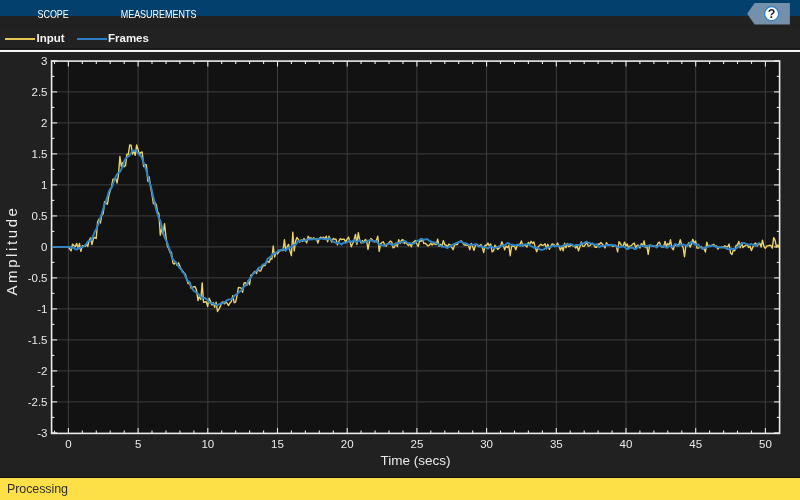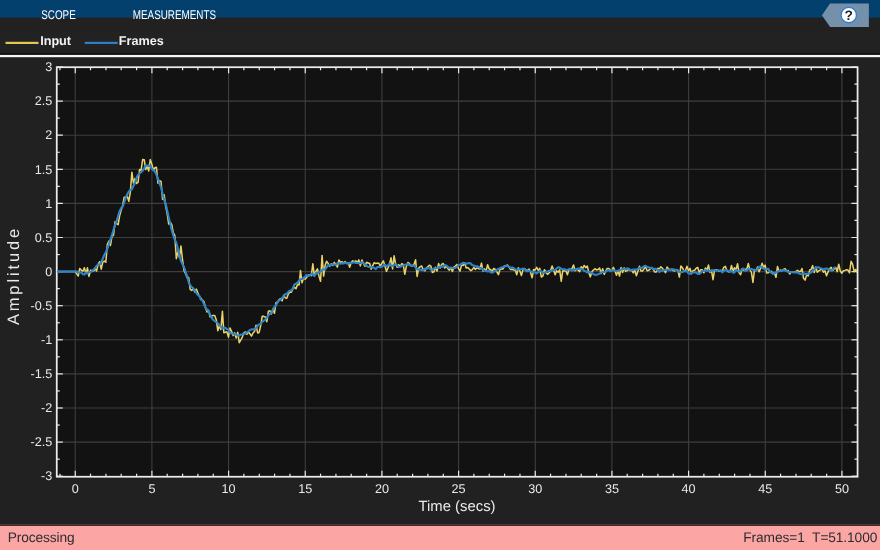--- a/index.html
+++ b/index.html
@@ -2,21 +2,21 @@
 <html><head><meta charset="utf-8"><style>
 html,body{margin:0;padding:0;background:#212121;width:800px;height:500px;overflow:hidden;
 font-family:"Liberation Sans",sans-serif;-webkit-font-smoothing:antialiased;}
 svg text,#toolbar .tab,.lgt,#status span{filter:grayscale(1);}
 #toolbar{position:absolute;left:0;top:0;width:800px;height:16px;background:linear-gradient(#03406e 0 26.3px,#0a3354 26.3px 28px);}
 #toolbar .tab{position:absolute;top:0;height:28px;line-height:29px;color:#ffffff;font-size:11.5px;display:inline-block;transform:scaleX(0.78);}
 #legend{position:absolute;left:0;top:28px;width:800px;height:21.4px;background:#222222;}
 #sepdark{position:absolute;left:0;top:48.4px;width:800px;height:1px;background:#161616;}
 #sep{position:absolute;left:0;top:49.5px;width:800px;height:2.2px;background:#f5f5f5;}
 #plot{position:absolute;left:0;top:51.5px;}
-#status{position:absolute;left:0;top:476.6px;width:800px;height:23.4px;background:#fca5a5;border-top:1.6px solid #111111;box-sizing:border-box;
+#status{position:absolute;left:0;top:476.6px;width:800px;height:23.4px;background:#fde047;border-top:1.6px solid #111111;box-sizing:border-box;
 color:#2e2e2e;font-size:12.5px;letter-spacing:-0.1px;}
 #status .l{position:absolute;left:7px;top:4px;}
 #status .r{position:absolute;right:2.5px;top:4px;}
 .lg{position:absolute;top:10.4px;height:1.8px;width:29.5px;}
 .lgt{position:absolute;top:3.6px;color:#f2f2f2;font-size:11.5px;font-weight:bold;}
 svg .g{stroke:#3e3e3e;stroke-width:1;}
 svg .t{stroke:#e8e8e8;stroke-width:1.1;}
 svg .xl{fill:#e8e8e8;font-size:11.5px;text-anchor:middle;}
 svg .yl{fill:#e8e8e8;font-size:11.5px;text-anchor:end;}
 svg .al{fill:#e9e9e9;font-size:13.5px;text-anchor:middle;}
@@ -247,13 +247,12 @@
 <text x="47.5" y="312.3" class="yl">-1</text>
 <text x="47.5" y="343.3" class="yl">-1.5</text>
 <text x="47.5" y="374.3" class="yl">-2</text>
 <text x="47.5" y="405.3" class="yl">-2.5</text>
 <text x="47.5" y="436.3" class="yl">-3</text>
  <text x="415.5" y="464.3" class="al">Time (secs)</text>
  <text x="17" y="250" class="am" transform="rotate(-90 17 250)">Amplitude</text>
 </svg>
 <div id="status">
     <span class="l">Processing</span>
-    <span class="r">Frames=1&nbsp;&nbsp;T=51.1000</span>
   </div>
 </body></html>

